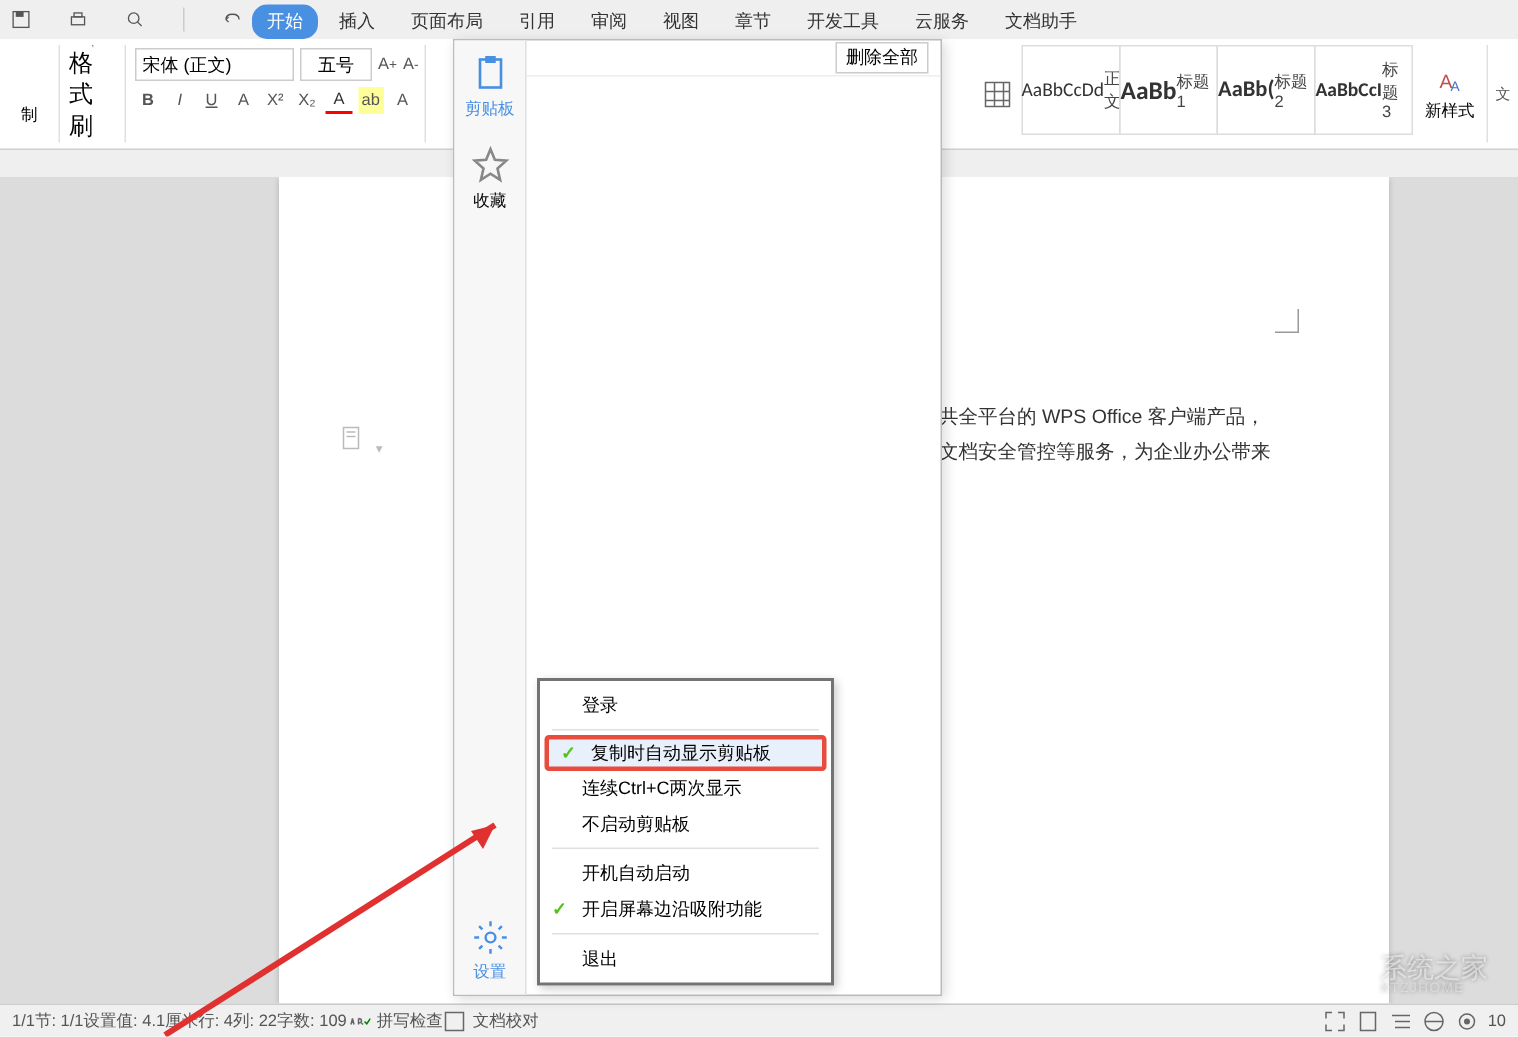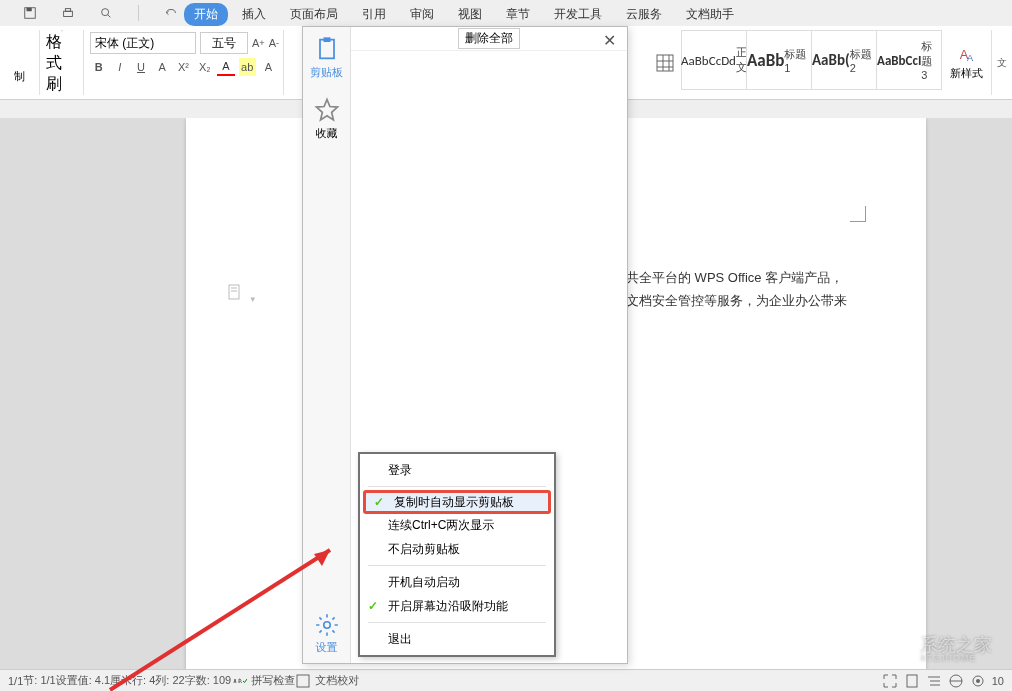--- a/index.html
+++ b/index.html
@@ -1,18 +1,18 @@
 <!DOCTYPE html>
 <html><head>
   <meta charset="utf-8">
   <style>
     * { margin: 0; padding: 0; box-sizing: border-box; font-family: "Microsoft YaHei", sans-serif; }
     body { width: 1012px; height: 691px; background: #efefef; overflow: hidden; position: relative; }
     
-    .qat { height: 26px; display: flex; align-items: center; padding: 0 20px; gap: 18px; }
+    .qat { height: 26px; display: flex; align-items: center; padding: 0 4px; gap: 18px; }
     .qat-icon { width: 20px; height: 20px; display: flex; align-items: center; justify-content: center; color: #555; cursor: pointer; }
     .qat-icon svg { width: 14px; height: 14px; }
     .qat-sep { width: 1px; height: 16px; background: #ccc; margin: 0 4px; }
     
     .ribbon-tabs { height: 24px; display: flex; align-items: center; padding-left: 164px; gap: 4px; position: absolute; top: 2px; }
     .tab { padding: 3px 10px; font-size: 12px; color: #333; cursor: pointer; border-radius: 10px; }
     .tab.active { background: #4a90e2; color: white; }
     
     .ribbon-body { height: 74px; background: #fff; border-bottom: 1px solid #d0d0d0; display: flex; padding: 4px 0; margin-top: 0px; }
     .ribbon-group { display: flex; flex-direction: column; align-items: center; justify-content: center; padding: 0 6px; border-right: 1px solid #e0e0e0; }
@@ -46,21 +46,21 @@
     .clip-panel { position: absolute; left: 302px; top: 26px; width: 326px; height: 638px; background: white; border: 1px solid #bbb; box-shadow: 2px 2px 8px rgba(0,0,0,0.15); z-index: 50; display: flex; }
     .clip-left { width: 48px; background: #f7f7f7; border-right: 1px solid #e0e0e0; display: flex; flex-direction: column; align-items: center; padding-top: 8px; position: relative; }
     .clip-left-item { display: flex; flex-direction: column; align-items: center; margin-bottom: 16px; cursor: pointer; }
     .clip-left-item.active { color: #4a90e2; }
     .clip-left-item .icon { width: 28px; height: 28px; }
     .clip-left-item .lbl { font-size: 11px; margin-top: 2px; }
     .clip-left .settings-btn { position: absolute; bottom: 8px; display: flex; flex-direction: column; align-items: center; cursor: pointer; color: #4a90e2; }
     .clip-left .settings-btn .lbl { font-size: 11px; margin-top: 2px; }
     
     .clip-right { flex: 1; position: relative; }
-    .clip-header { height: 24px; display: flex; align-items: center; padding: 0 8px; justify-content: center; border-bottom: 1px solid #eee; }
+    .clip-header { height: 24px; display: flex; align-items: center; padding: 0 8px; justify-content: flex-end; border-bottom: 1px solid #eee; }
     .clear-all-btn { font-size: 12px; border: 1px solid #ccc; padding: 1px 6px; cursor: pointer; background: white; }
     .close-x { position: absolute; right: -8px; top: -22px; width: 18px; height: 18px; cursor: pointer; font-size: 16px; color: #555; background: none; }
     
     
     .settings-popup { position: absolute; left: 358px; top: 452px; width: 198px; background: white; border: 2px solid #737373; box-shadow: 2px 2px 6px rgba(0,0,0,0.2); z-index: 60; padding: 4px 0; }
     .menu-item { height: 24px; display: flex; align-items: center; padding: 0 8px 0 28px; font-size: 12px; cursor: pointer; position: relative; }
     .menu-item .check { position: absolute; left: 8px; color: #52c41a; font-weight: bold; }
     .menu-sep { height: 1px; background: #e0e0e0; margin: 4px 8px; }
     .menu-highlight { border: 3px solid #e74c3c; border-radius: 3px; margin: -1px 3px; background: #e8f0fc; }
     

